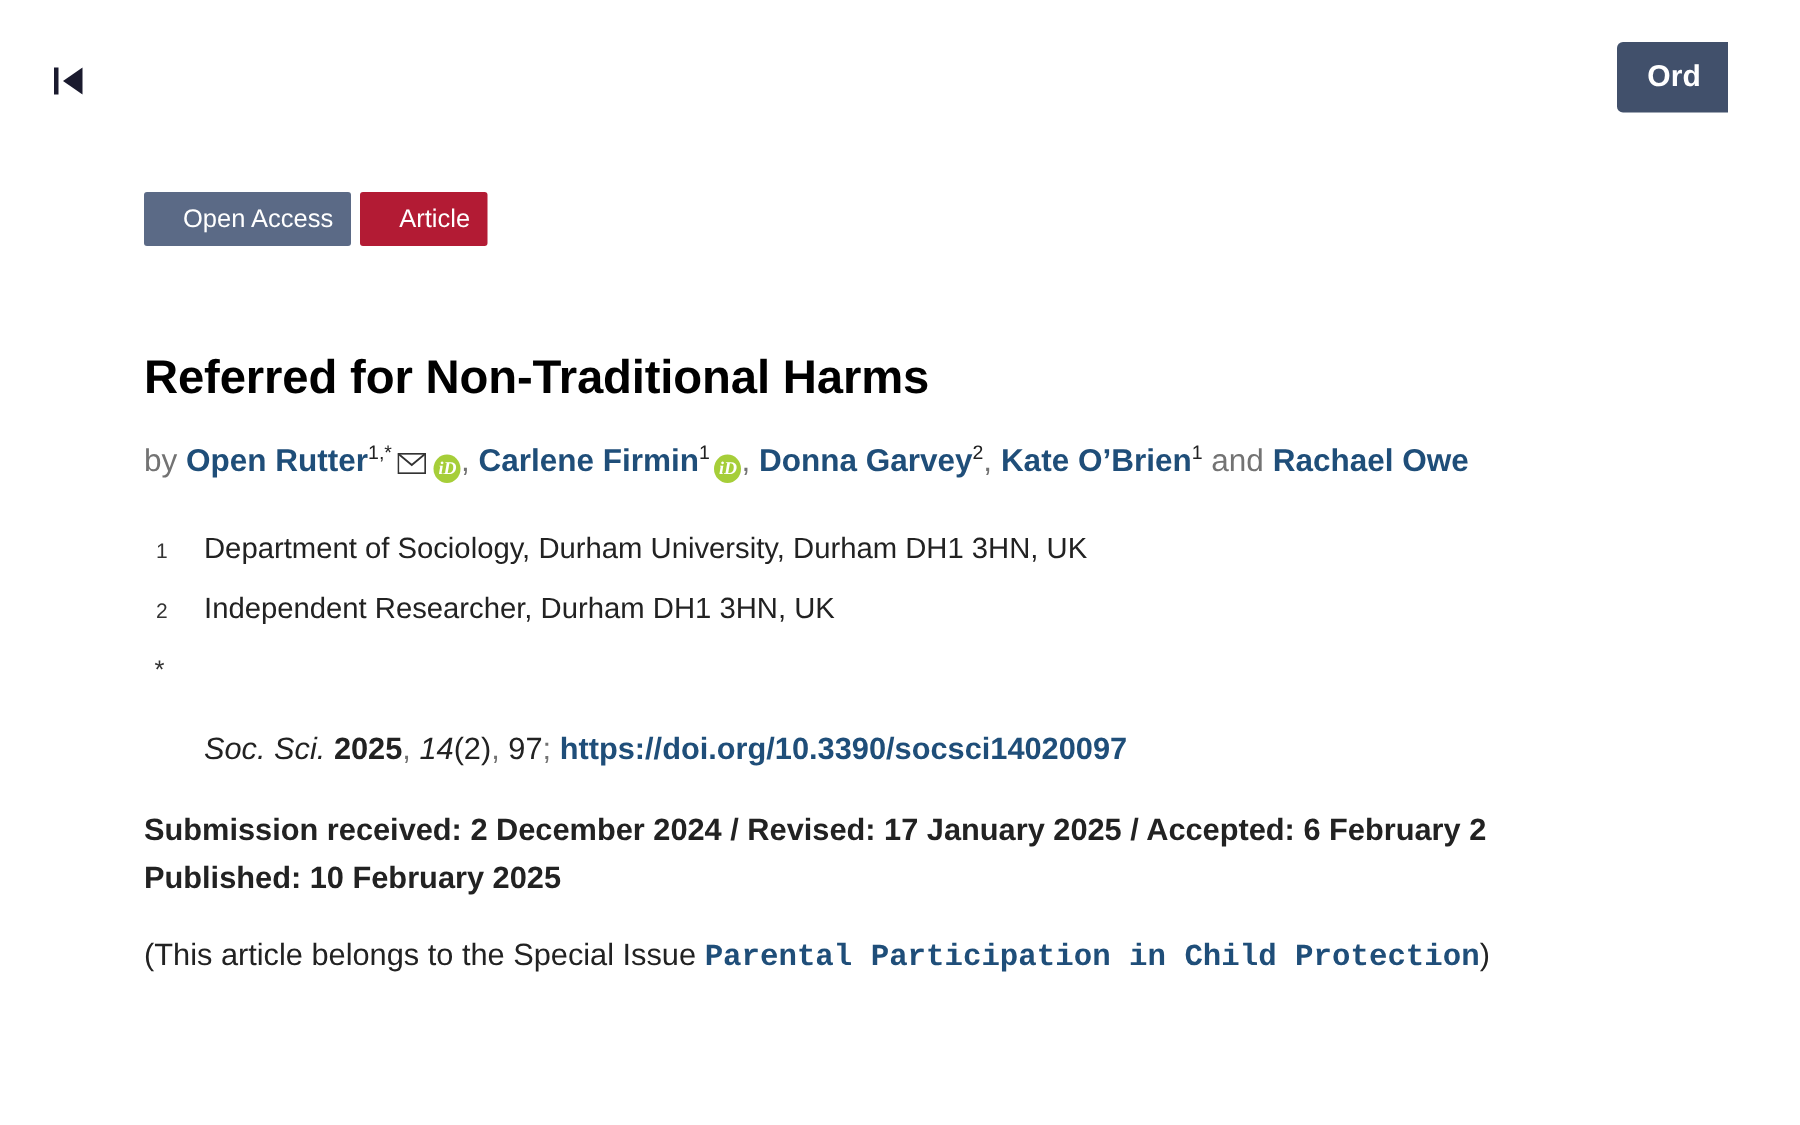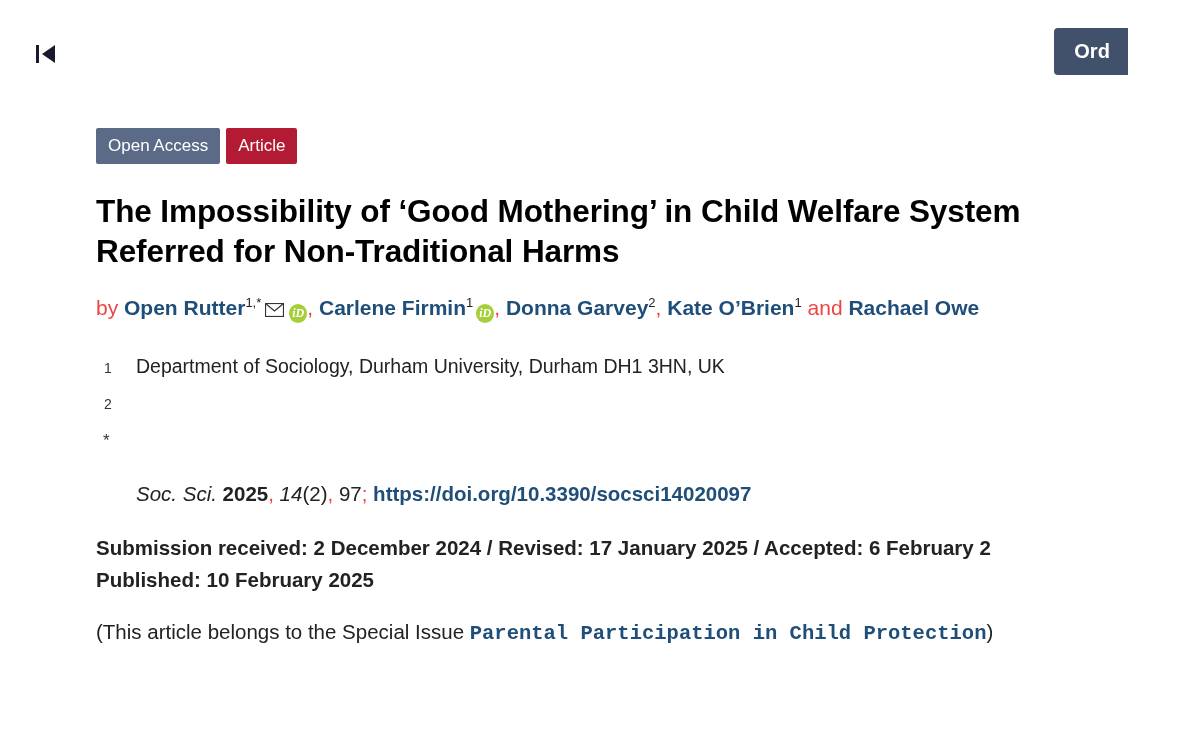--- a/index.html
+++ b/index.html
@@ -15,20 +15,21 @@
     color: #1a1a1a;
     position: relative;
   }
 
   
   .topbar {
     position: absolute;
     top: 0; left: 0;
     width: 1128px;
     height: 105px;
+    padding-left: 24px;
   }
   .collapse-btn {
     position: absolute;
     left: 26px;
     top: 34px;
     width: 40px;
     height: 40px;
     display: flex;
     align-items: center;
     justify-content: center;
@@ -60,21 +61,21 @@
 
   .badges {
     display: flex;
     gap: 6px;
     align-items: stretch;
   }
   .badge {
     color: #ffffff;
     font-size: 17px;
     line-height: 1;
-    padding: 9px 12px 10px 12px;
+    padding: 9px 12px 10px 26px;
     border-radius: 2px;
     white-space: nowrap;
     text-align: center;
   }
   .badge-open { background: #5b6a86; }
   .badge-article { background: #b31b34; }
 
   h1.title {
     font-size: 31.5px;
     line-height: 1.28;
@@ -116,21 +117,21 @@
     color: #ffffff;
     font-size: 12px;
     font-weight: bold;
     font-style: italic;
     line-height: 19px;
     text-align: center;
     vertical-align: -2px;
     margin-left: 3px;
     font-family: "Liberation Serif", serif;
   }
-  .plain { color: #ef4444; font-weight: normal; }
+  .plain { color: #737373; font-weight: normal; }
 
   .affiliations {
     margin-top: 34px;
     font-size: 19.5px;
     color: #222222;
     line-height: 1.0;
   }
   .aff-row {
     display: flex;
     align-items: baseline;
@@ -204,21 +205,21 @@
 </div>
 
 <div class="article">
 
   <div class="badges">
     <div class="badge badge-open">Open Access</div>
     <div class="badge badge-article">Article</div>
   </div>
 
   <h1 class="title">
-    <span>The Impossibility of ‘Good Mothering’ in Child Welfare System</span><br>
+    <br>
     <span>Referred for Non-Traditional Harms</span>
   </h1>
 
   <div class="authors">
     <span class="plain">by</span>
     <span class="aname">Open Rutter</span><span class="sup">1,*</span><span class="mail-icon"><svg width="19" height="14" viewBox="0 0 19 14">
           <rect x="0.5" y="0.5" width="18" height="13" fill="none" stroke="#333" stroke-width="1.2"></rect>
           <polyline points="0.5,0.5 9.5,8 18.5,0.5" fill="none" stroke="#333" stroke-width="1.2"></polyline>
         </svg></span><span class="orcid">iD</span><span class="plain">,</span>
     <span class="aname">Carlene Firmin</span><span class="sup">1</span><span class="orcid">iD</span><span class="plain">,</span>
@@ -228,20 +229,21 @@
     <span class="aname">Rachael Owe</span>
   </div>
 
   <div class="affiliations">
     <div class="aff-row">
       <div class="aff-mark">1</div>
       <div class="aff-text">Department of Sociology, Durham University, Durham DH1 3HN, UK</div>
     </div>
     <div class="aff-row">
       <div class="aff-mark">2</div>
+      <div class="aff-text">Independent Researcher, Durham DH1 3HN, UK</div>
     </div>
     <div class="aff-row">
       <div class="aff-mark star">*</div>
     </div>
   </div>
 
   <div class="citation">
     <span class="jour">Soc. Sci.</span>
     <span class="yr">2025</span><span class="plain">,</span>
     <span class="vol">14</span><span>(2)</span><span class="plain">,</span>

